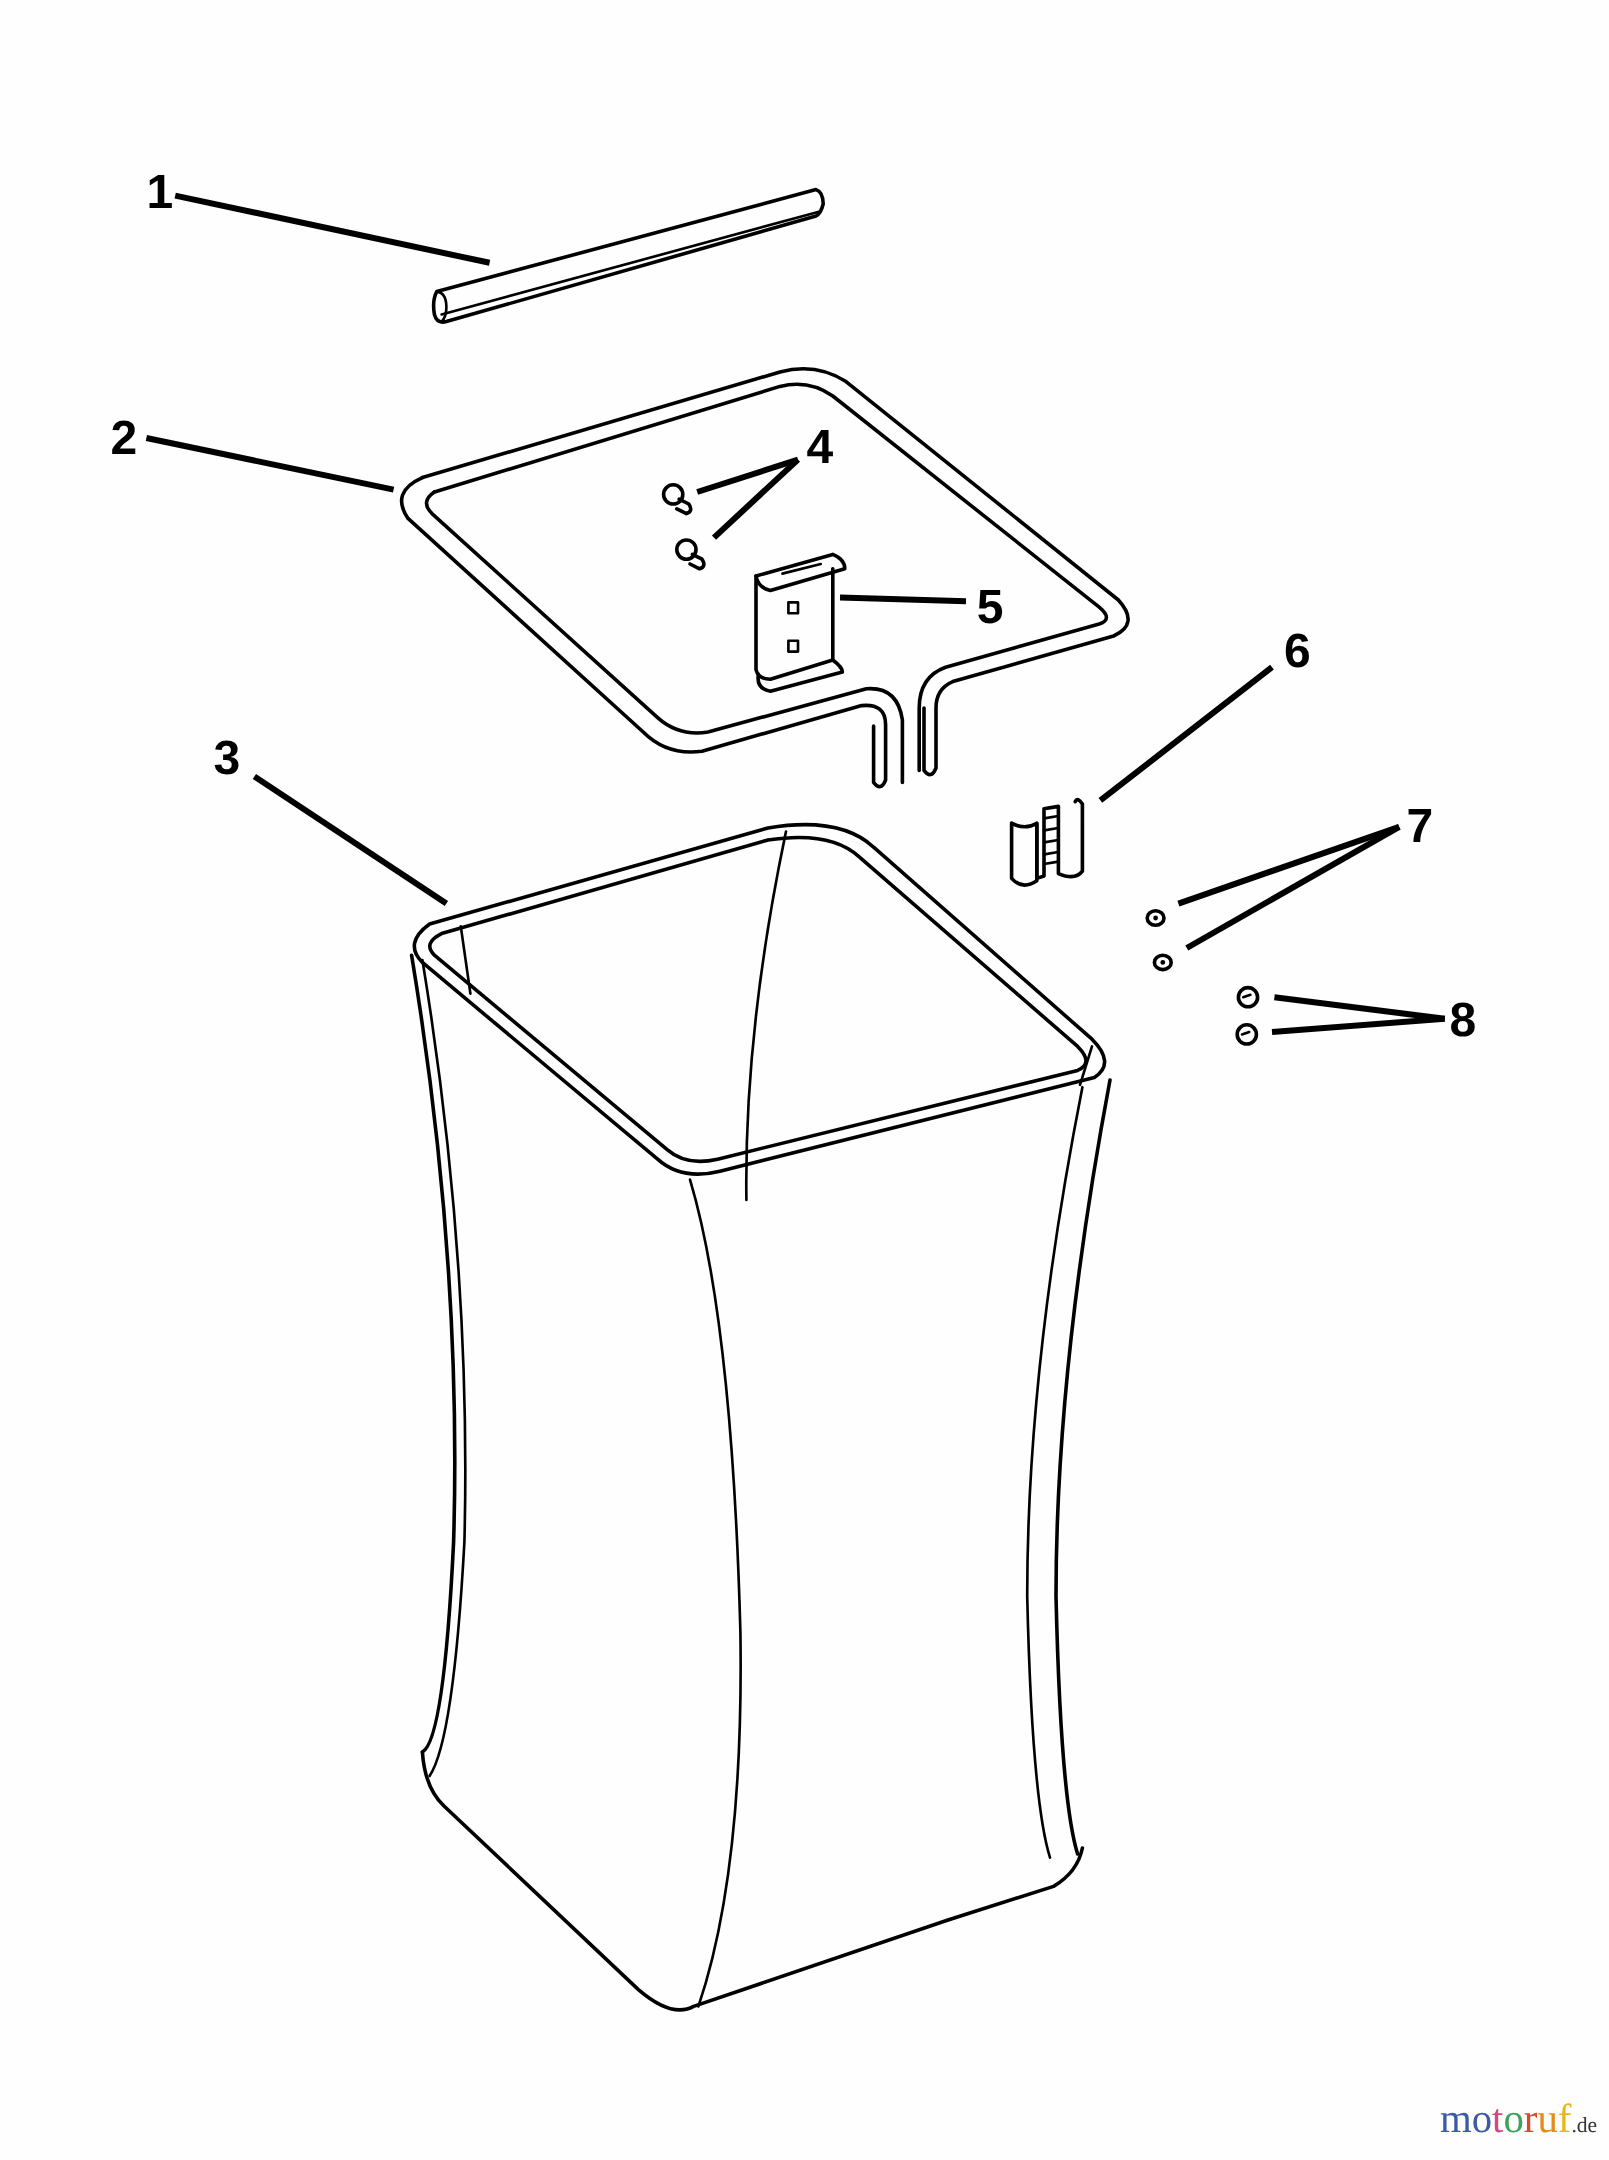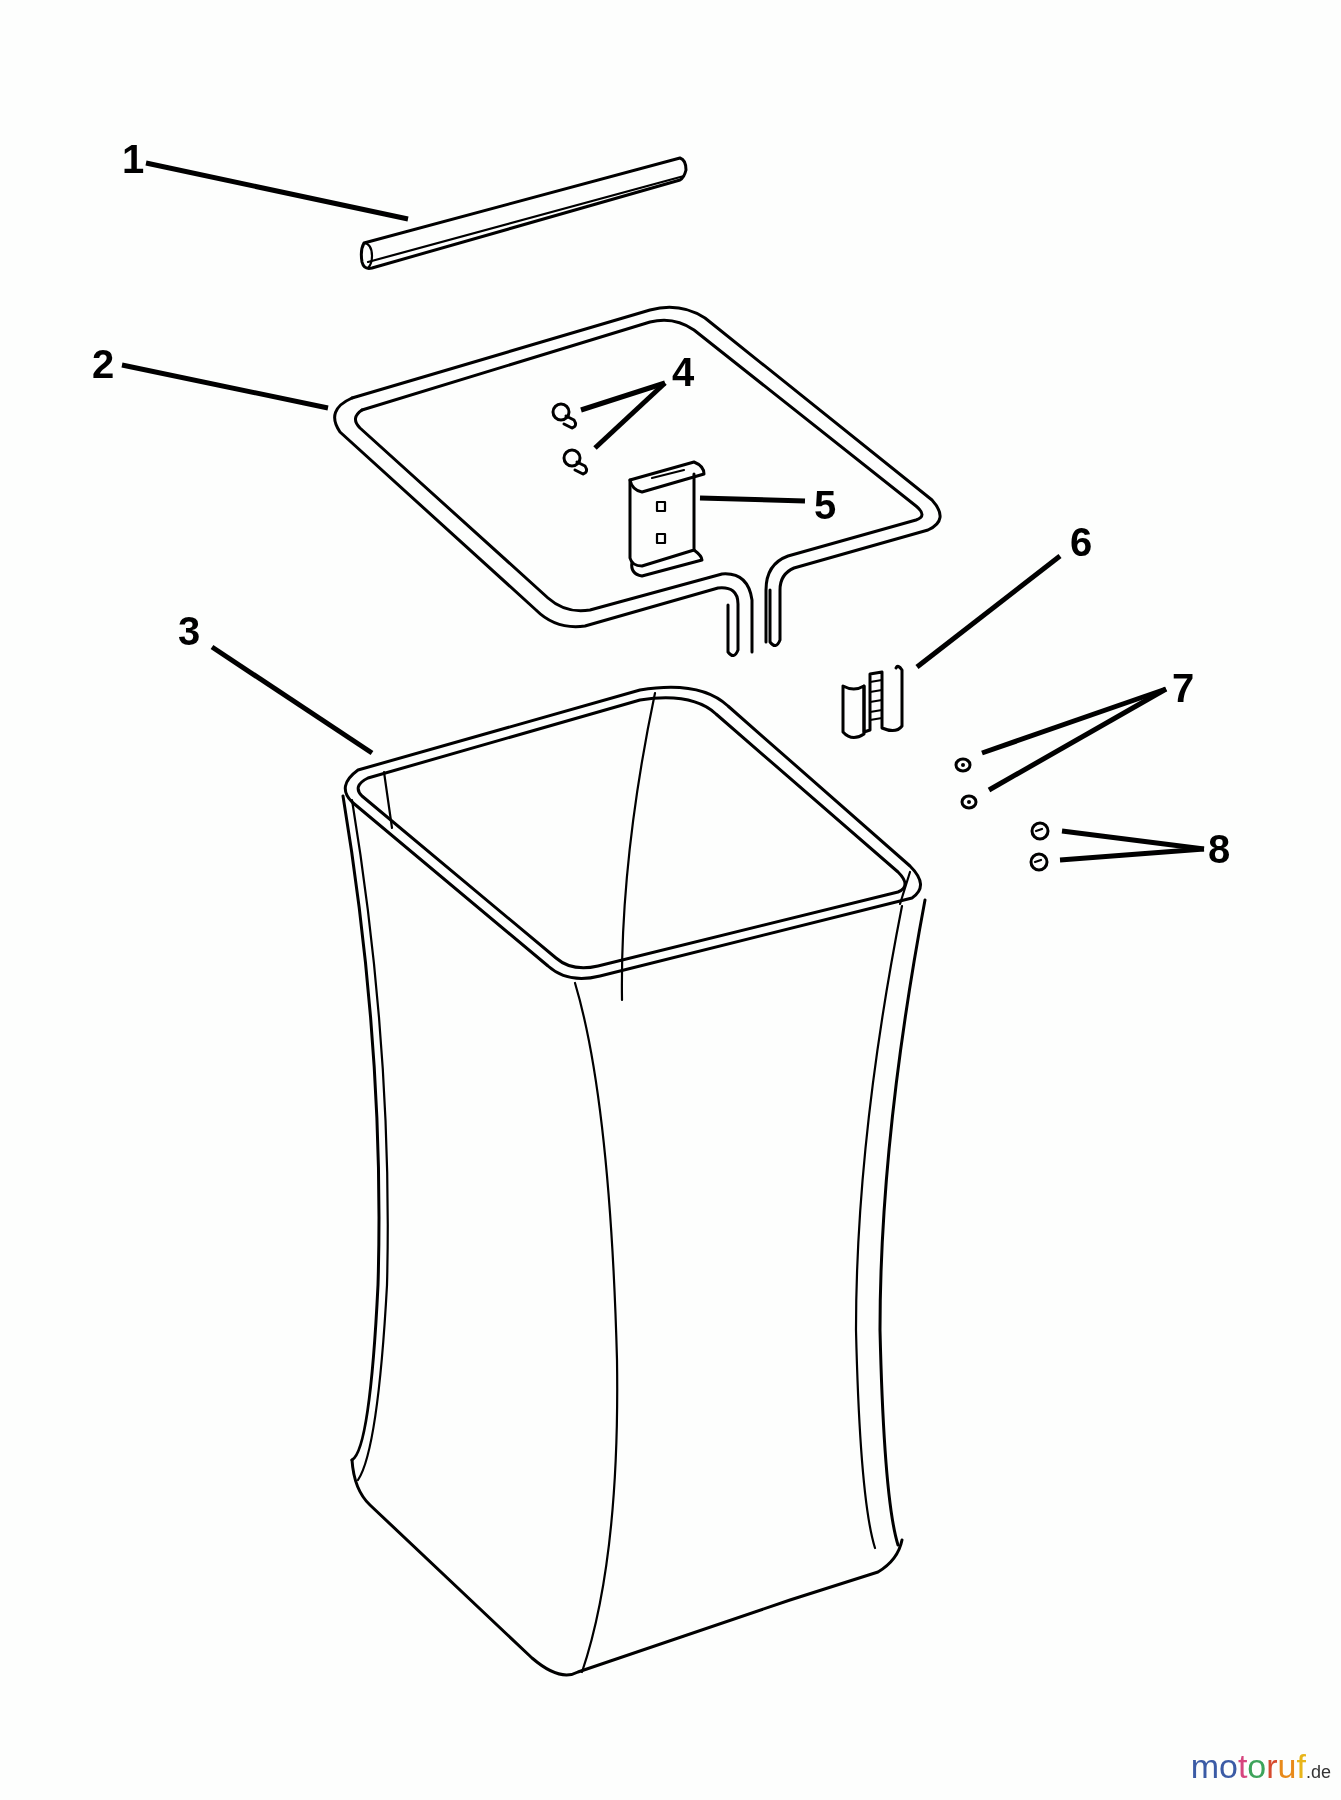--- a/index.html
+++ b/index.html
@@ -3,21 +3,21 @@
 <meta charset="utf-8">
 <style>
   html, body { margin: 0; padding: 0; background: #fdfefd; }
   body { width: 1341px; height: 1800px; position: relative; overflow: hidden;
          font-family: "Liberation Sans", sans-serif; }
   svg#diagram { position: absolute; left: 0; top: 0; width: 1341px; height: 1800px; }
   .part { fill: none; stroke: #000; stroke-width: 3; stroke-linejoin: round; stroke-linecap: round; }
   .thin { fill: none; stroke: #000; stroke-width: 2.2; stroke-linejoin: round; stroke-linecap: round; }
   .leader { stroke: #000; stroke-width: 5; stroke-linecap: butt; fill: none; }
   .callout { font-family: "Liberation Sans", sans-serif; font-weight: bold; font-size: 40px; fill: #000; }
-  .watermark { position: absolute; right: 10px; bottom: 14px; font-family: Liberation Sans, sans-serif;
+  .watermark { position: absolute; right: 10px; bottom: 14px; font-family: Liberation Serif, serif;
                font-size: 34px; letter-spacing: 0px; }
   .watermark .tld { font-size: 18px; color: #333; }
 </style>
 </head>
 <body>
 
 <svg id="diagram" viewBox="0 0 1341 1800" xmlns="http://www.w3.org/2000/svg">
 
   <g>
     <path class="part" d="M 364 243 L 680 158 Q 686 160 686 170 Q 684 178 680 180 L 372 268 Q 364 270 362 262 Q 360 250 364 243 Z"></path>

